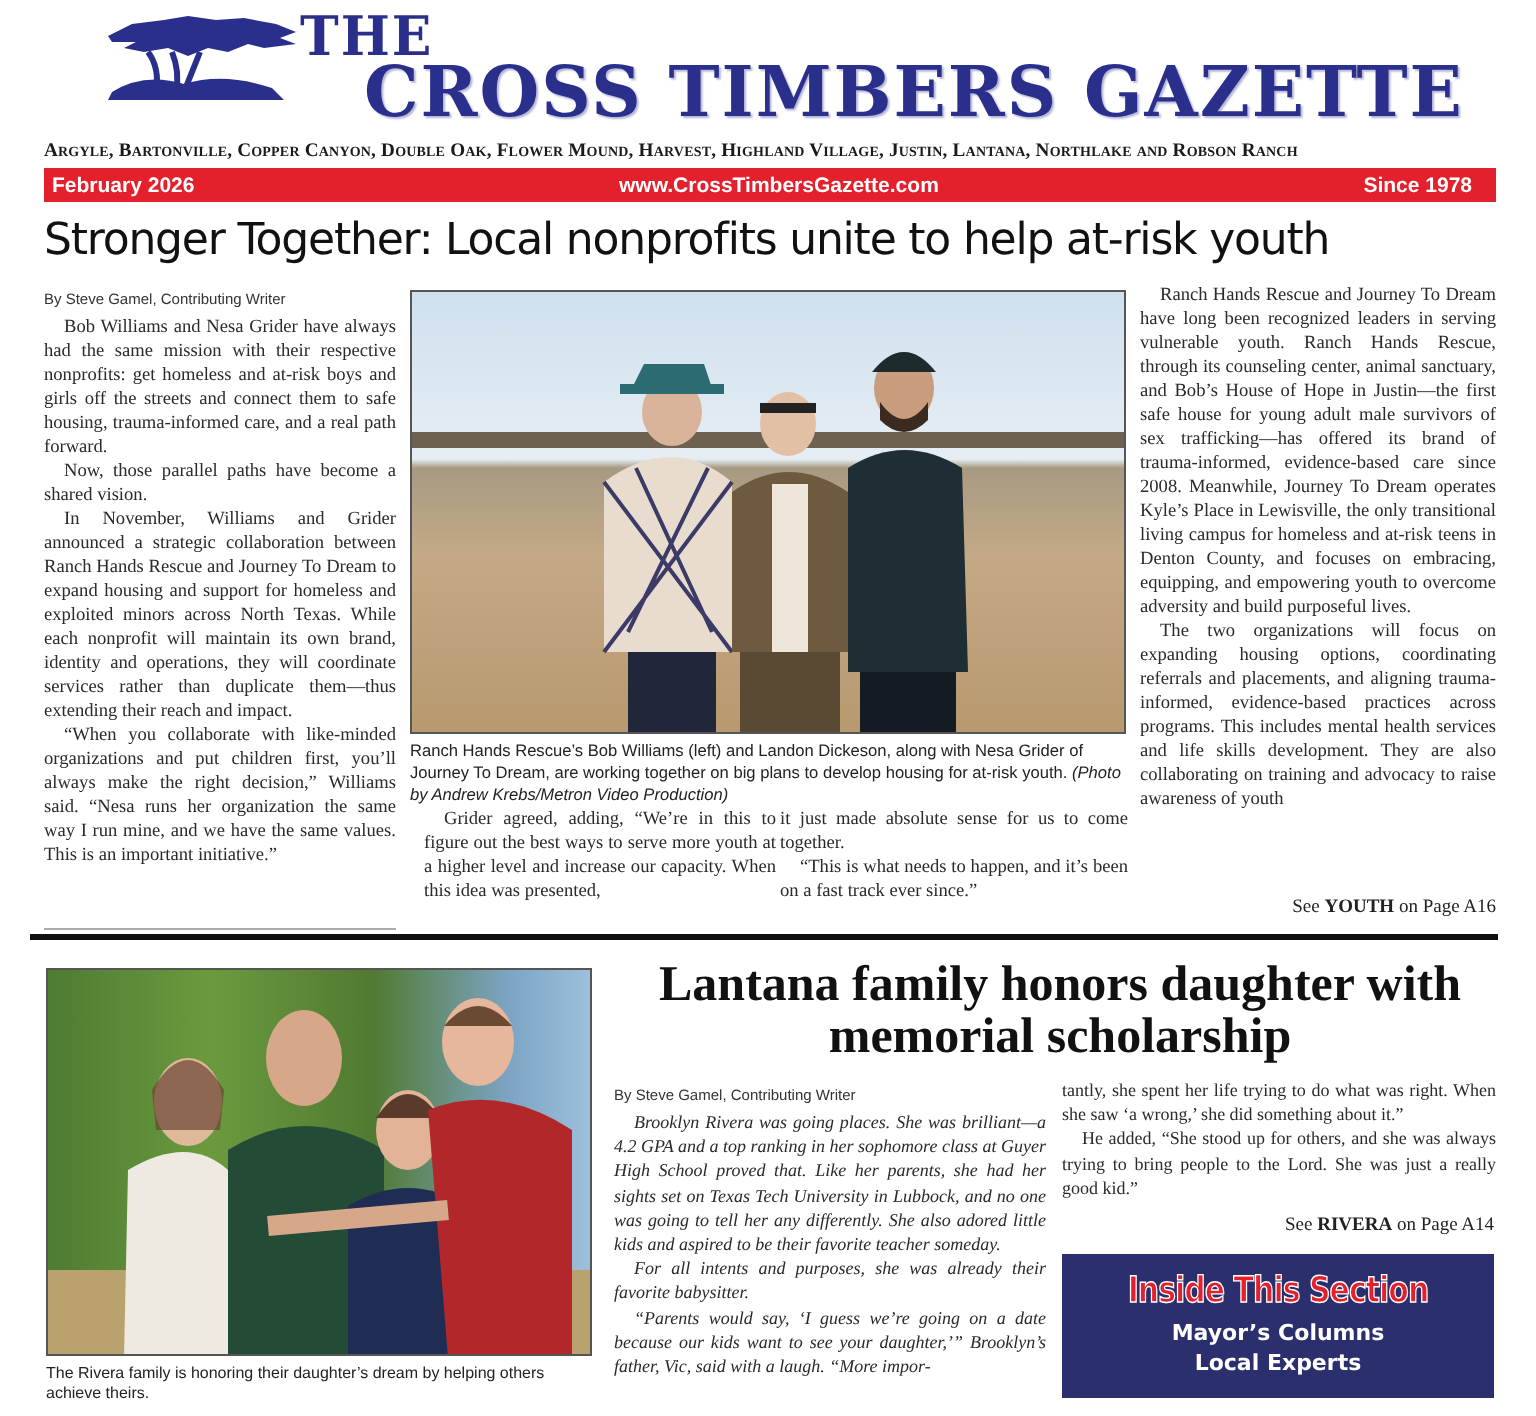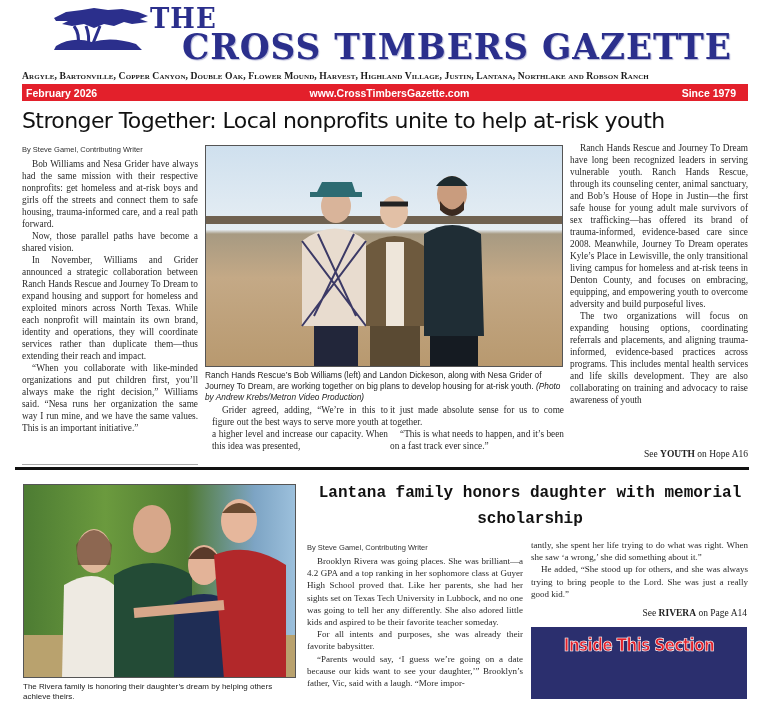--- a/index.html
+++ b/index.html
@@ -23,42 +23,42 @@
   .photo1 { position: absolute; left: 205px; top: 145px; width: 358px; height: 222px; border: 1px solid #555; overflow: hidden; background: linear-gradient(#cfe0ee 0%, #e6eef4 38%, #a79a82 40%, #c4a986 60%, #b8996f 100%); }
   .caption { position: absolute; font-family: "Liberation Sans", sans-serif; font-size: 8.3px; line-height: 11px; color: #222; }
   .caption i { font-style: italic; }
   .see { position: absolute; font-family: "Liberation Serif", serif; font-size: 9.5px; color: #222; text-align: right; }
   .see b { font-weight: bold; }
 
   .rule-thick { position: absolute; left: 15px; top: 467px; width: 734px; height: 3px; background: #111; }
   .rule-thin { position: absolute; height: 1px; background: #aaa; }
 
   .photo2 { position: absolute; left: 23px; top: 484px; width: 273px; height: 194px; border: 1px solid #555; overflow: hidden; background: linear-gradient(90deg, #4d7c33 0%, #6b9a3e 30%, #507a32 60%, #7da4c4 85%, #9cc0dc 100%); }
-  .headline2 { position: absolute; left: 310px; top: 480px; width: 440px; text-align: center; font-family: Liberation Mono, monospace; font-weight: bold; font-size: 16px; line-height: 26px; color: #111; }
+  .headline2 { position: absolute; left: 310px; top: 480px; width: 440px; text-align: center; font-family: Liberation Serif, serif; font-weight: bold; font-size: 25px; line-height: 26px; color: #111; }
 
   .inside-box { position: absolute; left: 531px; top: 627px; width: 216px; height: 72px; background: #2b2f6e; text-align: center; }
   .inside-title { margin-top: 9px; font-family: "DejaVu Sans", sans-serif; font-weight: bold; font-size: 15px; color: #e3202b; letter-spacing: -0.5px; -webkit-text-stroke: 0.6px #fff; transform: scaleY(1.2); }
   .inside-item { font-family: "DejaVu Sans", sans-serif; font-weight: bold; font-size: 11px; line-height: 15px; color: #fff; }
 </style>
 </head>
 <body>
 
 <div class="masthead">
   <svg class="logo-tree" viewBox="0 0 98 46">
     <path d="M2 12 L14 6 L30 4 L42 2 L56 4 L70 3 L86 6 L96 10 L88 13 L96 16 L80 18 L72 16 L62 20 L52 18 L42 22 L32 18 L20 20 L10 18 L16 15 L4 15 Z" fill="#2b2f8c"></path>
     <path d="M22 20 Q28 28 26 40 M34 20 Q38 30 36 40 M48 20 Q44 30 40 40" stroke="#2b2f8c" stroke-width="3" fill="none"></path>
     <path d="M4 40 Q20 30 40 36 Q60 30 84 38 L90 44 L2 44 Z" fill="#2b2f8c"></path>
   </svg>
   <div class="title-the">THE</div>
   <div class="title-main">CROSS TIMBERS GAZETTE</div>
   <div class="towns">Argyle, Bartonville, Copper Canyon, Double Oak, Flower Mound, Harvest, Highland Village, Justin, Lantana, Northlake and Robson Ranch</div>
   <div class="redbar">
     <span>February 2026</span>
     <span>www.CrossTimbersGazette.com</span>
-    <span>Since 1979</span>
+    <span>Since 1978</span>
   </div>
 </div>
 
 <div class="headline">Stronger Together: Local nonprofits unite to help at-risk youth</div>
 <div class="byline" style="left:22px; top:145px;">By Steve Gamel, Contributing Writer</div>
 
 <div class="col" style="left:22px; top:158px; width:176px;">
   <p>Bob Williams and Nesa Grider have always had the same mission with their respective nonprofits: get homeless and at-risk boys and girls off the streets and connect them to safe housing, trauma-informed care, and a real path forward.</p>
   <p>Now, those parallel paths have become a shared vision.</p>
   <p>In November, Williams and Grider announced a strategic collaboration between Ranch Hands Rescue and Journey To Dream to expand housing and support for homeless and exploited minors across North Texas. While each nonprofit will maintain its own brand, identity and operations, they will coordinate services rather than duplicate them—thus extending their reach and impact.</p>
@@ -100,21 +100,21 @@
 <div class="col" style="left:390px; top:404px; width:174px;">
   <p style="text-indent:0">it just made absolute sense for us to come together.</p>
   <p>“This is what needs to happen, and it’s been on a fast track ever since.”</p>
 </div>
 
 <div class="col" style="left:570px; top:142px; width:178px;">
   <p>Ranch Hands Rescue and Journey To Dream have long been recognized leaders in serving vulnerable youth. Ranch Hands Rescue, through its counseling center, animal sanctuary, and Bob’s House of Hope in Justin—the first safe house for young adult male survivors of sex trafficking—has offered its brand of trauma-informed, evidence-based care since 2008. Meanwhile, Journey To Dream operates Kyle’s Place in Lewisville, the only transitional living campus for homeless and at-risk teens in Denton County, and focuses on embracing, equipping, and empowering youth to overcome adversity and build purposeful lives.</p>
   <p>The two organizations will focus on expanding housing options, coordinating referrals and placements, and aligning trauma-informed, evidence-based practices across programs. This includes mental health services and life skills development. They are also collaborating on training and advocacy to raise awareness of youth</p>
 </div>
 <div class="see" style="left:570px; top:449px; width:178px;">
-  <span>See </span><b>YOUTH</b><span> on Hope A16</span>
+  <span>See </span><b>YOUTH</b><span> on Page A16</span>
 </div>
 
 <div class="rule-thin" style="left:22px; top:464px; width:176px;"></div>
 <div class="rule-thick"></div>
 
 <div class="photo2">
   <svg width="273" height="194" viewBox="0 0 273 194">
     <rect x="0" y="150" width="273" height="44" fill="#b9a26e"></rect>
     <ellipse cx="70" cy="66" rx="17" ry="22" fill="#e0b89a"></ellipse>
     <path d="M52 60 Q70 30 88 60 L86 80 L54 80 Z" fill="#6a4432" opacity="0.7"></path>
@@ -128,28 +128,32 @@
     <path d="M198 28 Q215 8 232 28 Z" fill="#6a4a30"></path>
     <path d="M190 70 Q225 56 262 80 L262 194 L200 194 Z" fill="#b2282a"></path>
     <path d="M110 128 L200 120" stroke="#d7a78a" stroke-width="10"></path>
   </svg>
 </div>
 <div class="caption" style="left:23px; top:682px; width:275px; font-size:8px; line-height:10px;">The Rivera family is honoring their daughter’s dream by helping others achieve theirs.</div>
 
 <div class="headline2">Lantana family honors daughter with memorial scholarship</div>
 <div class="byline" style="left:307px; top:543px;">By Steve Gamel, Contributing Writer</div>
 
-<div class="col" style="left:307px; top:555px; width:216px; font-size:9px; line-height:12.2px;">
+<div class="col" style="left:307px; top:555px; width:216px; font-size:9px; line-height:12.2px;font-style:italic;">
   <p>Brooklyn Rivera was going places. She was brilliant—a 4.2 GPA and a top ranking in her sophomore class at Guyer High School proved that. Like her parents, she had her sights set on Texas Tech University in Lubbock, and no one was going to tell her any differently. She also adored little kids and aspired to be their favorite teacher someday.</p>
   <p>For all intents and purposes, she was already their favorite babysitter.</p>
   <p>“Parents would say, ‘I guess we’re going on a date because our kids want to see your daughter,’” Brooklyn’s father, Vic, said with a laugh. “More impor-</p>
 </div>
 <div class="col" style="left:531px; top:539px; width:217px; font-size:9px; line-height:12.2px;">
   <p style="text-indent:0">tantly, she spent her life trying to do what was right. When she saw ‘a wrong,’ she did something about it.”</p>
   <p>He added, “She stood up for others, and she was always trying to bring people to the Lord. She was just a really good kid.”</p>
 </div>
 <div class="see" style="left:531px; top:608px; width:216px;">
   <span>See </span><b>RIVERA</b><span> on Page A14</span>
 </div>
 
 <div class="inside-box">
   <div class="inside-title">Inside This Section</div>
+  <div style="margin-top:5px;">
+    <div class="inside-item">Mayor’s Columns</div>
+    <div class="inside-item">Local Experts</div>
+  </div>
 </div>
 
 </body></html>

